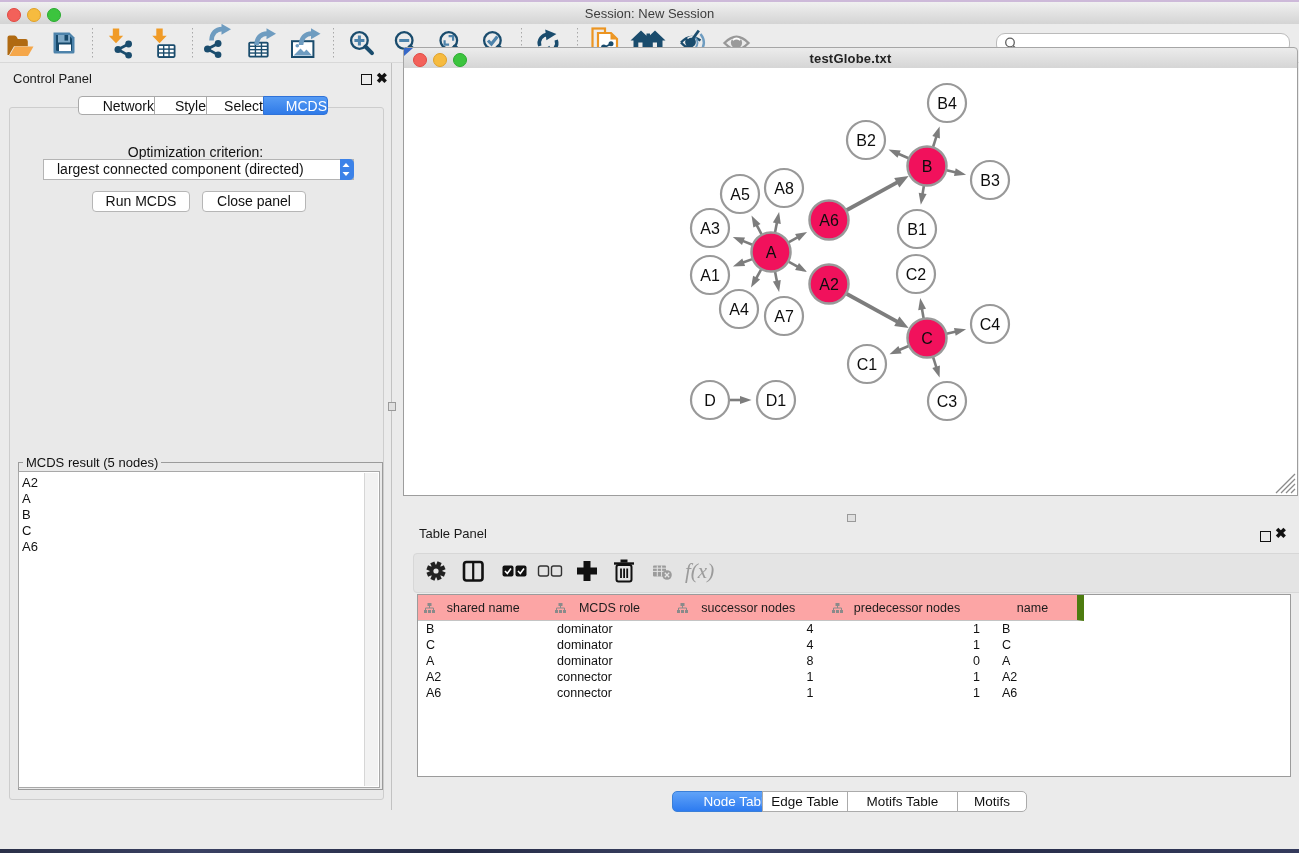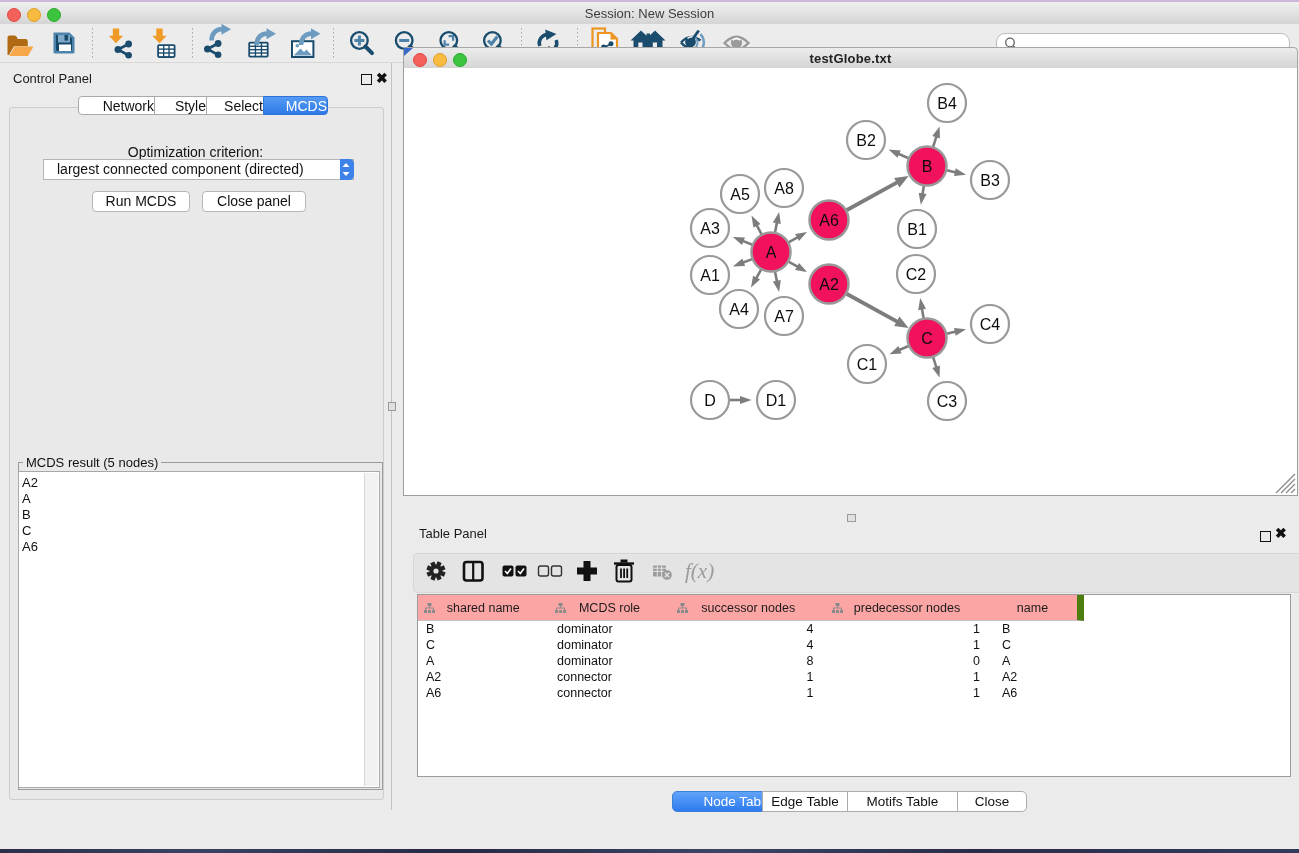--- a/index.html
+++ b/index.html
@@ -487,21 +487,21 @@
 <div class="row" style="left:139px;top:90px;">connector</div>
 <div class="row" style="left:252.5px;top:90px;width:143px;text-align:right;">1</div>
 <div class="row" style="left:408px;top:90px;width:154px;text-align:right;">1</div>
 <div class="row" style="left:584px;top:90px;">A6</div>
 </div>
 </div>
 <div style="position:absolute;left:672px;top:791px;height:19px;">
     <div class="btab sel" style="left:0px;width:89px;border-radius:5px 0 0 5px;padding-left:20px;">Node Table</div>
     <div class="btab" style="left:90px;width:84px;">Edge Table</div>
     <div class="btab" style="left:175px;width:109px;">Motifs Table</div>
-    <div class="btab" style="left:285px;width:68px;border-radius:0 5px 5px 0;">Close</div>
+    <div class="btab" style="left:285px;width:68px;border-radius:0 5px 5px 0;">Motifs</div>
   </div>
 <div id="statusbar" class="abs">
   <div id="leftbtn">
       <svg width="18" height="14" viewBox="0 0 18 14" style="position:absolute;left:5px;top:4px;">
         <rect x="0" y="1" width="3" height="2.4" fill="#222"></rect>
         <rect x="5" y="1" width="13" height="2.4" fill="#222"></rect>
         <rect x="0" y="5.8" width="3" height="2.4" fill="#222"></rect>
         <rect x="5" y="5.8" width="13" height="2.4" fill="#222"></rect>
         <rect x="0" y="10.6" width="3" height="2.4" fill="#222"></rect>
         <rect x="5" y="10.6" width="13" height="2.4" fill="#222"></rect>

